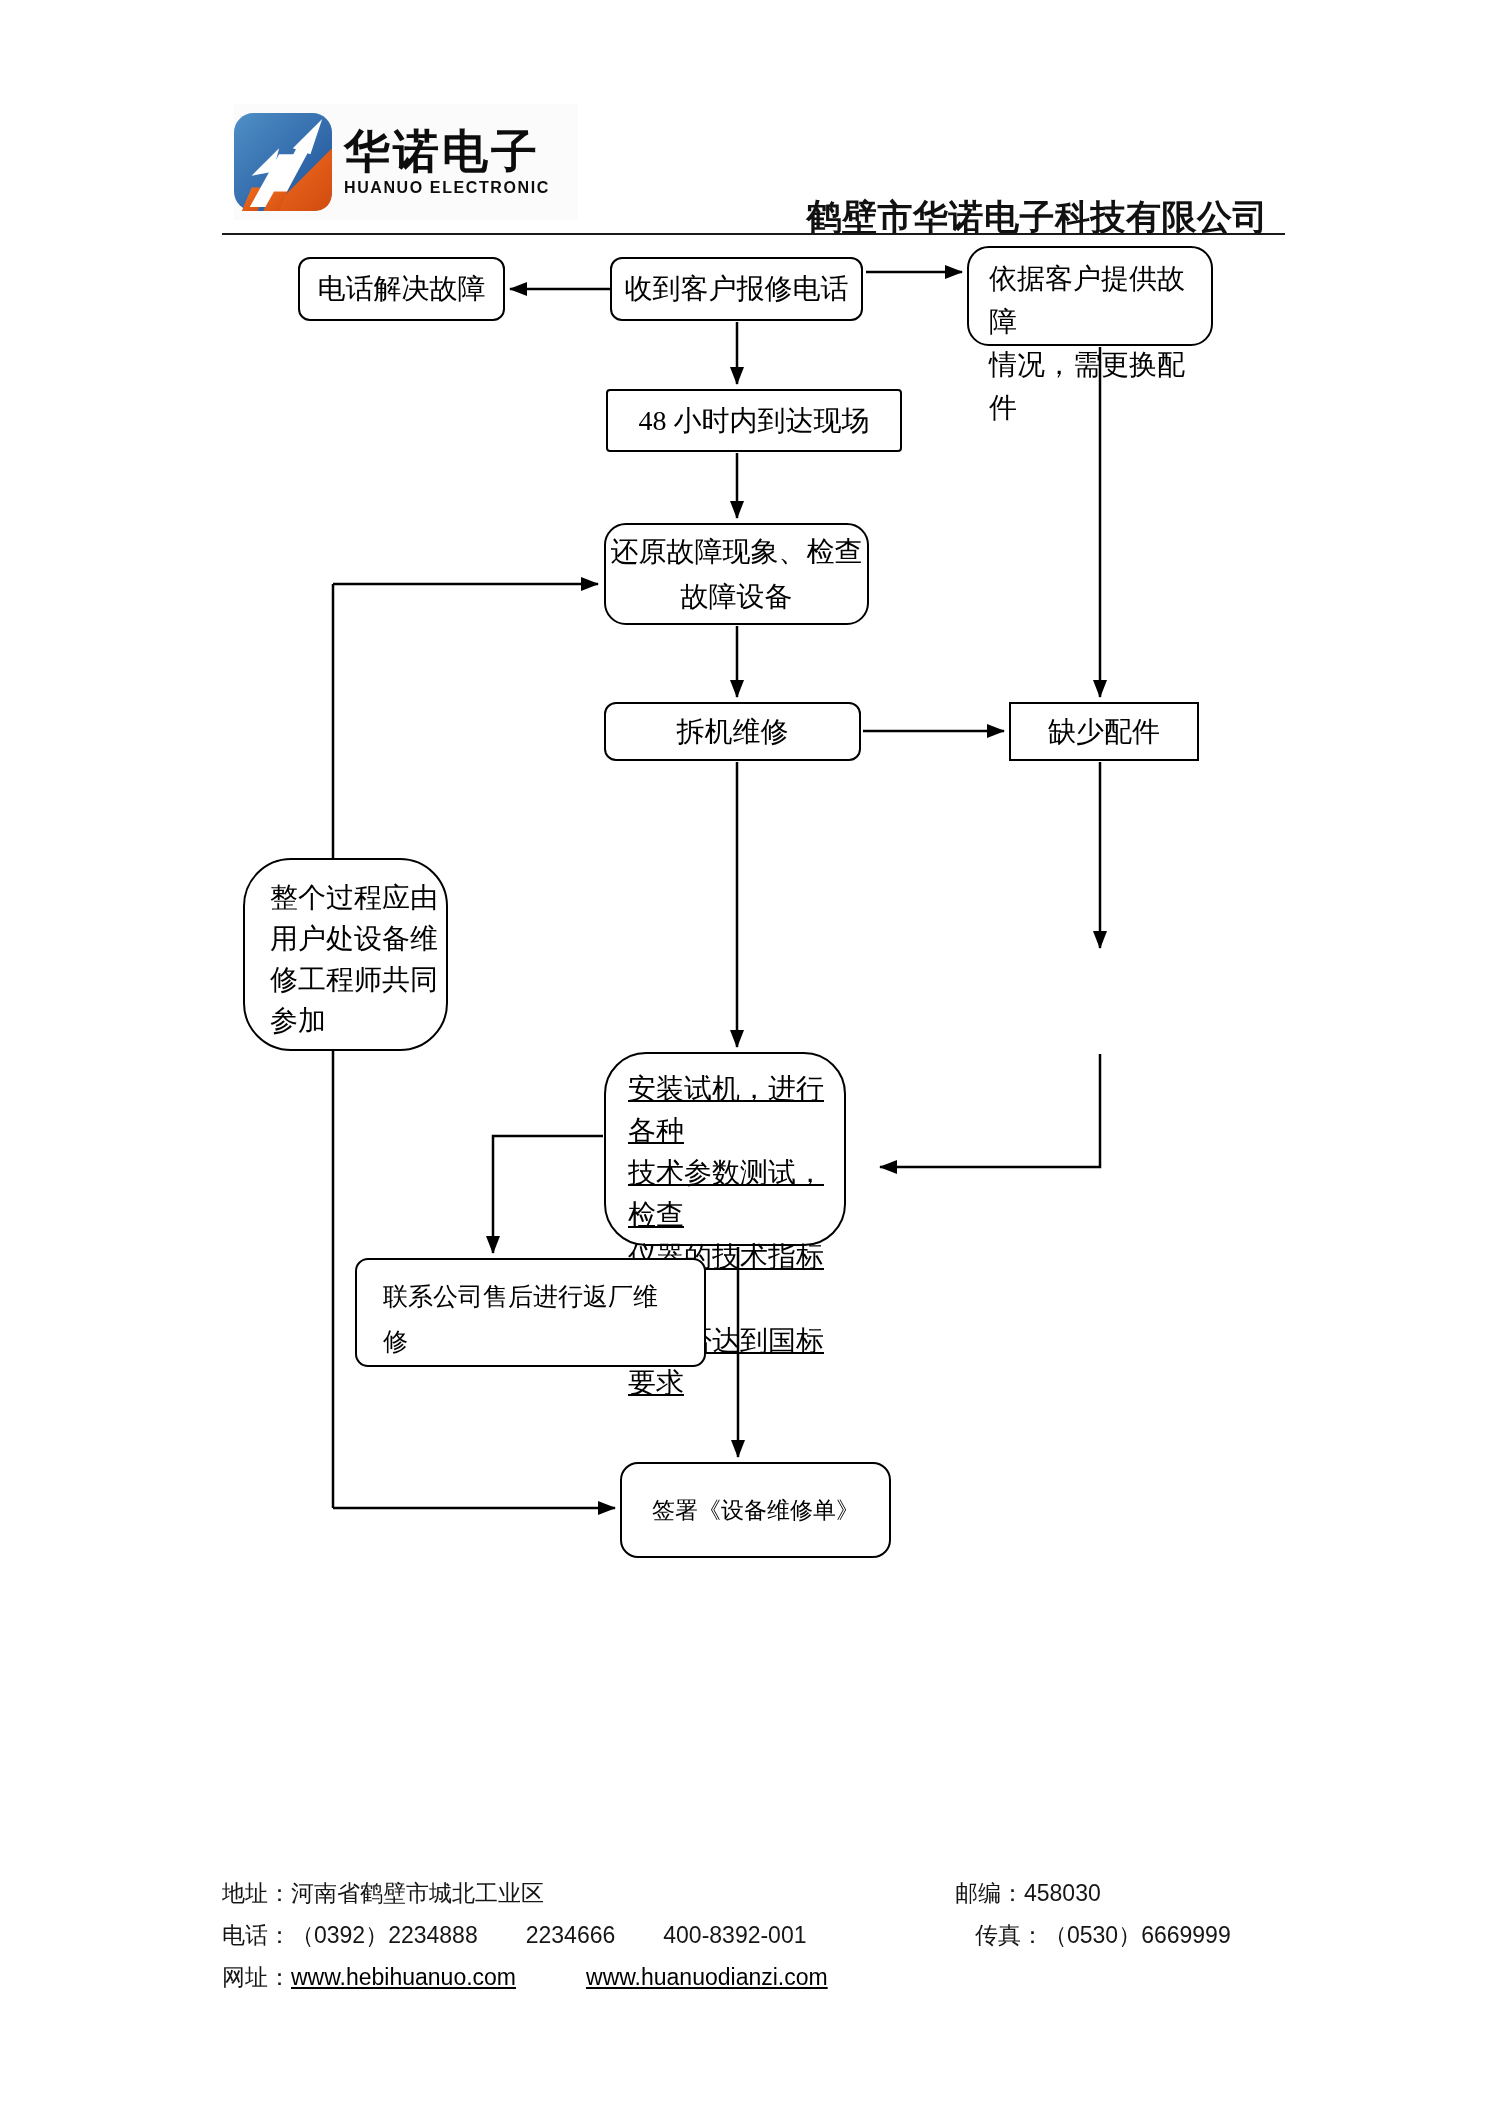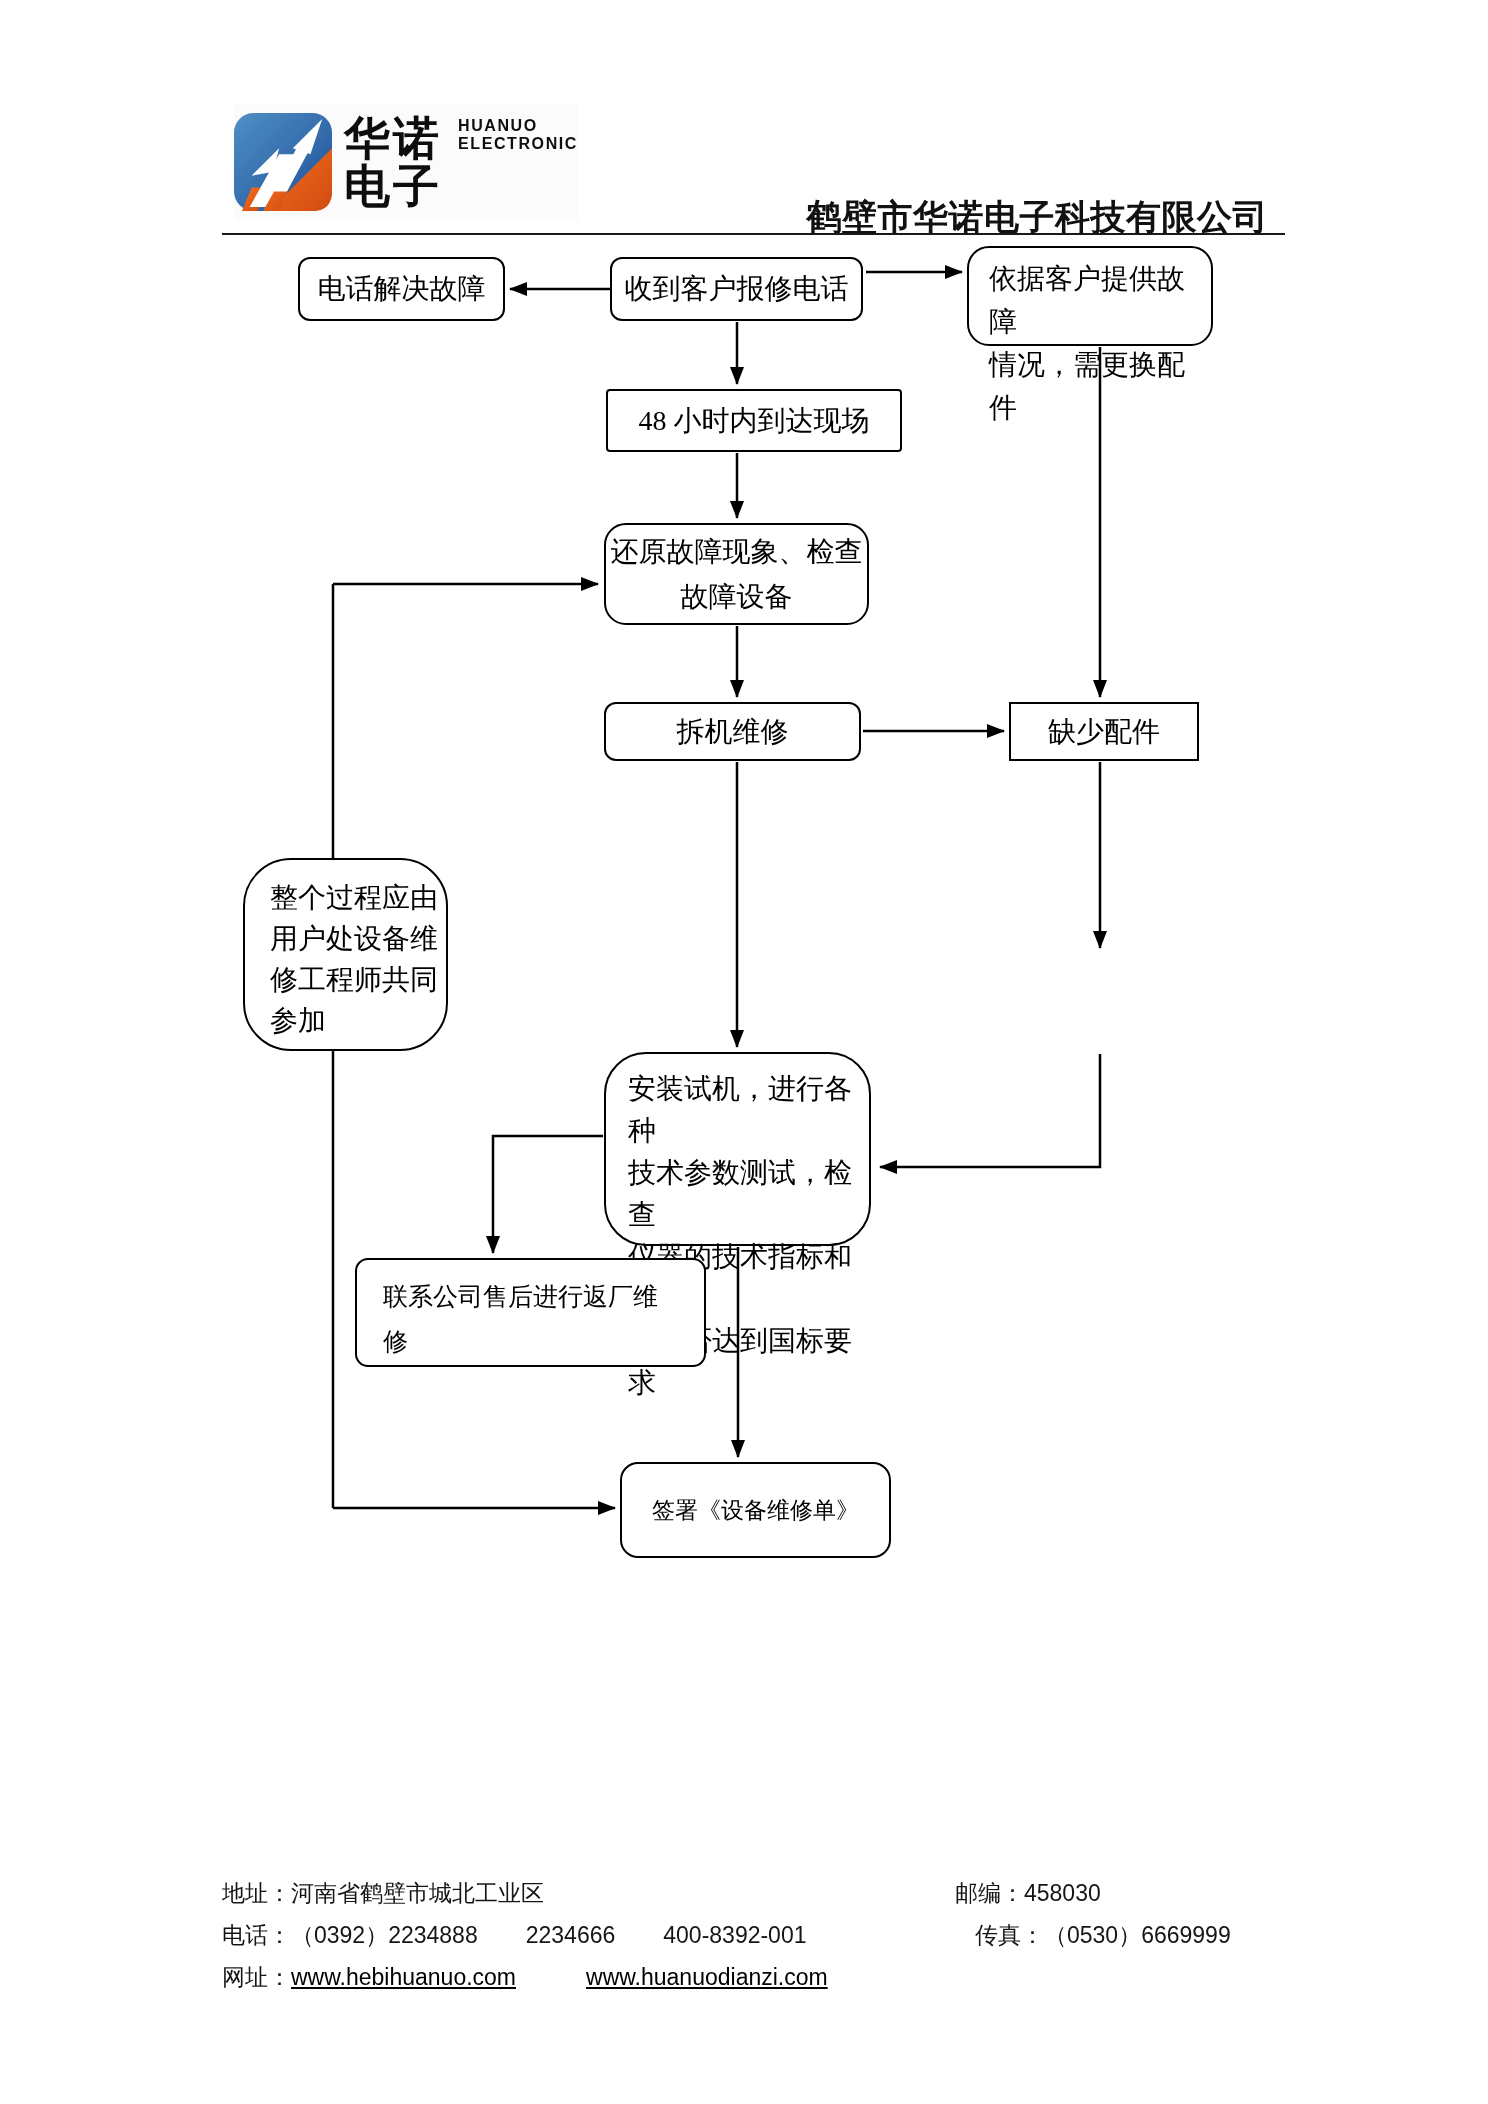--- a/index.html
+++ b/index.html
@@ -3,21 +3,21 @@
 <meta charset="utf-8">
 <style>
   html,body { margin:0; padding:0; background:#ffffff; }
   body { width:1488px; height:2104px; font-family:"Liberation Sans", sans-serif; }
   .page { position:relative; width:1488px; height:2104px; background:#ffffff; overflow:hidden; }
 
   
   .logo { position:absolute; left:234px; top:104px; width:344px; height:116px;
           background:#fbfbfb; display:flex; align-items:center; gap:12px; }
   .emblem { width:98px; height:98px; flex:0 0 auto; }
-  .logo-text { display:flex; flex-direction:row; }
+  .logo-text { display:flex; flex-direction:column; }
   .logo-cn { font-size:46px; font-weight:700; color:#0d0d0d; letter-spacing:3px; line-height:1.05; }
   .logo-en { font-size:16px; font-weight:700; color:#0d0d0d; letter-spacing:1.6px; margin-top:3px; }
 
   .company-name { position:absolute; left:0; top:194px; width:1268px; text-align:right;
                   font-size:35px; font-weight:600; color:#111; letter-spacing:0.5px;
                   font-family:"Liberation Sans", sans-serif; }
   .header-rule { position:absolute; left:222px; top:233px; width:1063px; height:2px; background:#1a1a1a; }
 
   
   .connectors { position:absolute; left:0; top:0; width:1488px; height:2104px; }
@@ -30,22 +30,22 @@
   #n-receive  { left:610px;  top:257px;  width:253px; height:64px;  border-radius:12px; }
   #n-need     { left:967px;  top:246px;  width:246px; height:100px; border-radius:22px;
                 padding:9px 0 0 20px; line-height:43px; }
   #n-48h      { left:606px;  top:389px;  width:296px; height:63px;  border-radius:4px; }
   #n-restore  { left:604px;  top:523px;  width:265px; height:102px; border-radius:22px; line-height:45px; }
   #n-dismantle{ left:604px;  top:702px;  width:257px; height:59px;  border-radius:12px; }
   #n-lack     { left:1009px; top:702px;  width:190px; height:59px;  border-radius:0; }
   #n-whole    { left:243px;  top:858px;  width:205px; height:193px; border-radius:48px;
                 padding:17px 0 0 25px; line-height:41px; }
   #n-ship     { left:1012px; top:953px;  width:199px; height:100px; border-radius:18px; line-height:44px; }
-  #n-install  { left:604px;  top:1052px; width:267px; height:194px; border-radius:42px;
-                padding:14px 0 0 22px; line-height:42px; }
+  #n-install  { left:604px;  top:1052px; width:242px; height:194px; border-radius:42px;
+                padding:14px 0 0 22px; line-height:42px;text-decoration:underline; }
   #n-return   { left:355px;  top:1258px; width:351px; height:109px; border-radius:13px;
                 padding:14px 0 0 26px; line-height:45px; font-size:25px; }
   #n-sign     { left:620px;  top:1462px; width:271px; height:96px;  border-radius:18px; font-size:23px; }
 
   
   .foot { position:absolute; font-size:23px; color:#151515; font-weight:500; white-space:nowrap; }
   #f-address  { left:222px; top:1878px; }
   #f-postcode { left:955px; top:1878px; }
   #f-phone    { left:222px; top:1920px; }
   #f-fax      { left:975px; top:1920px; }

